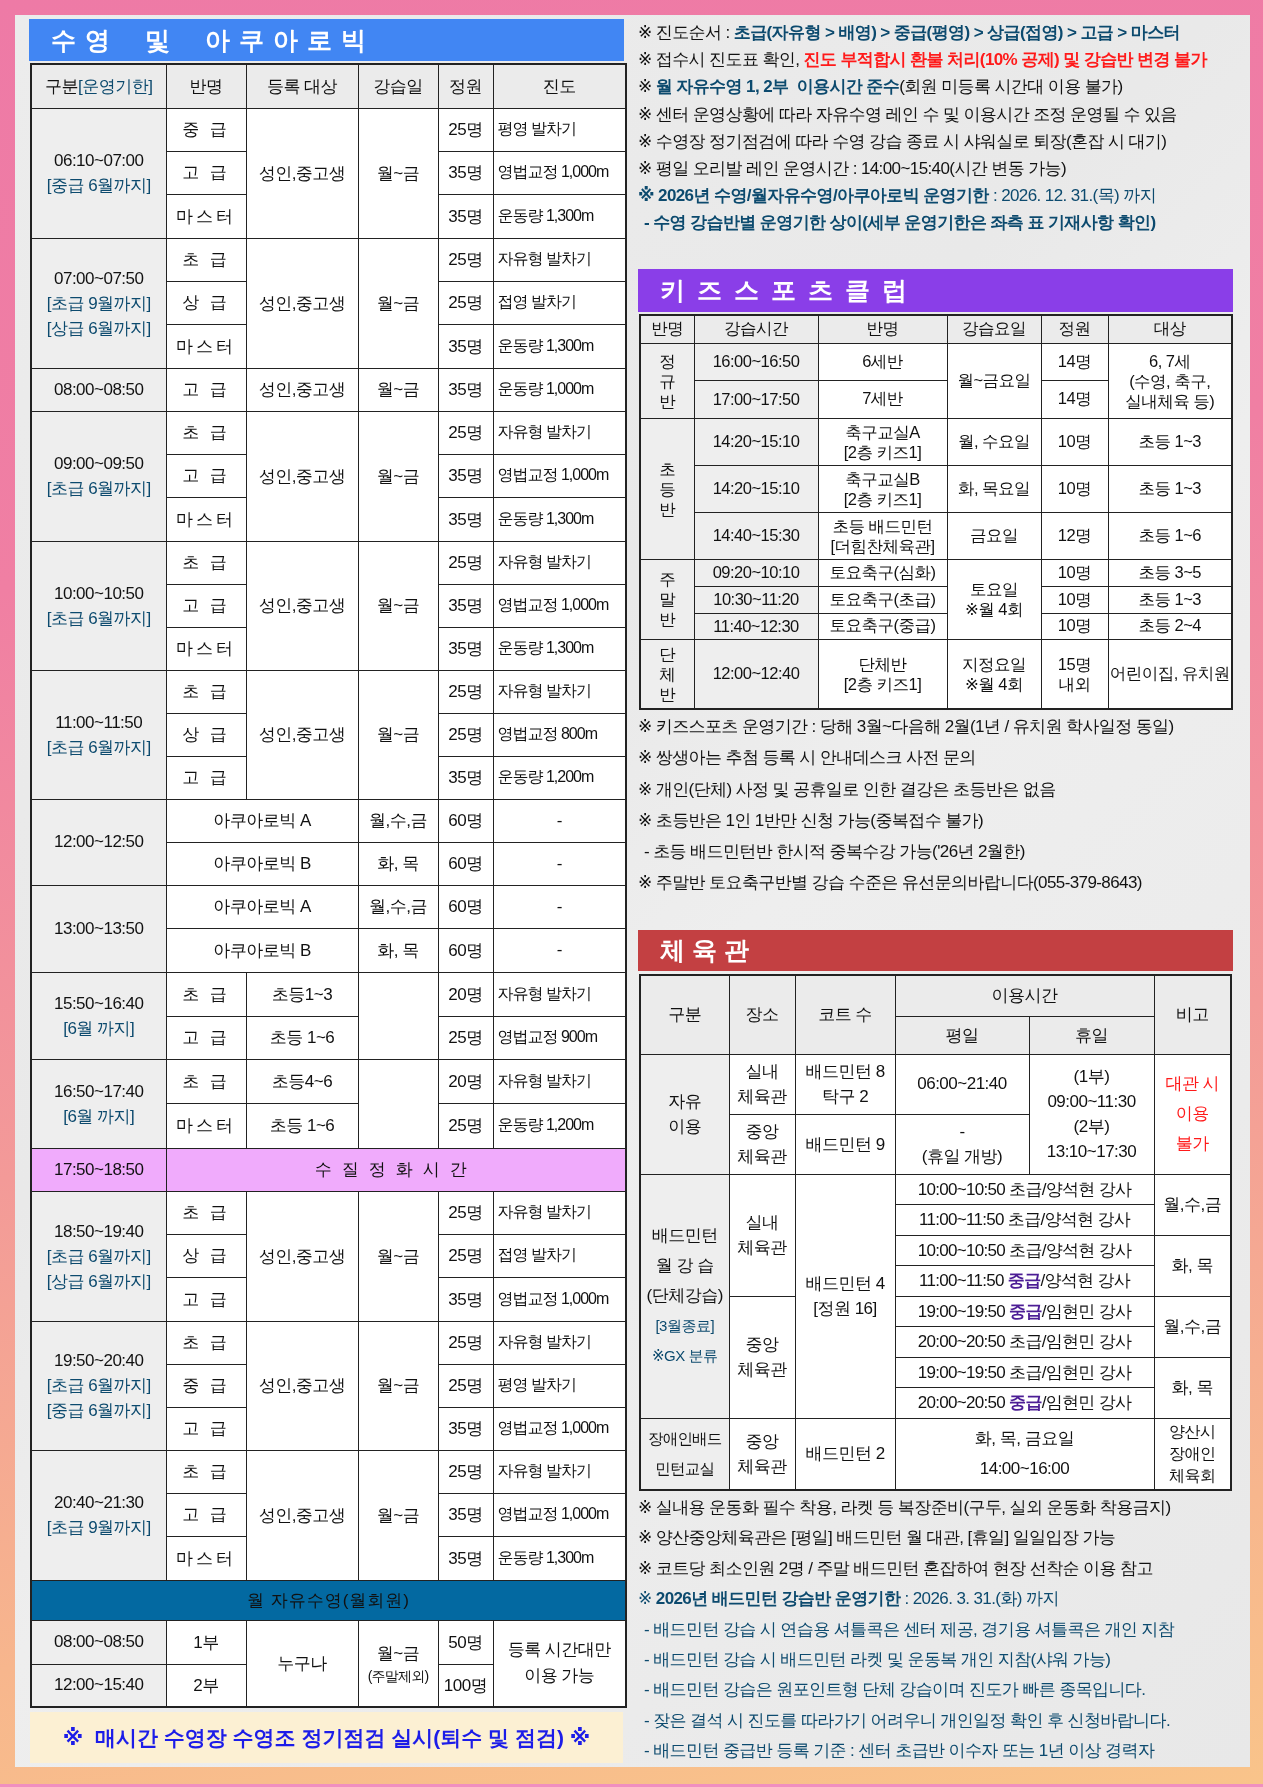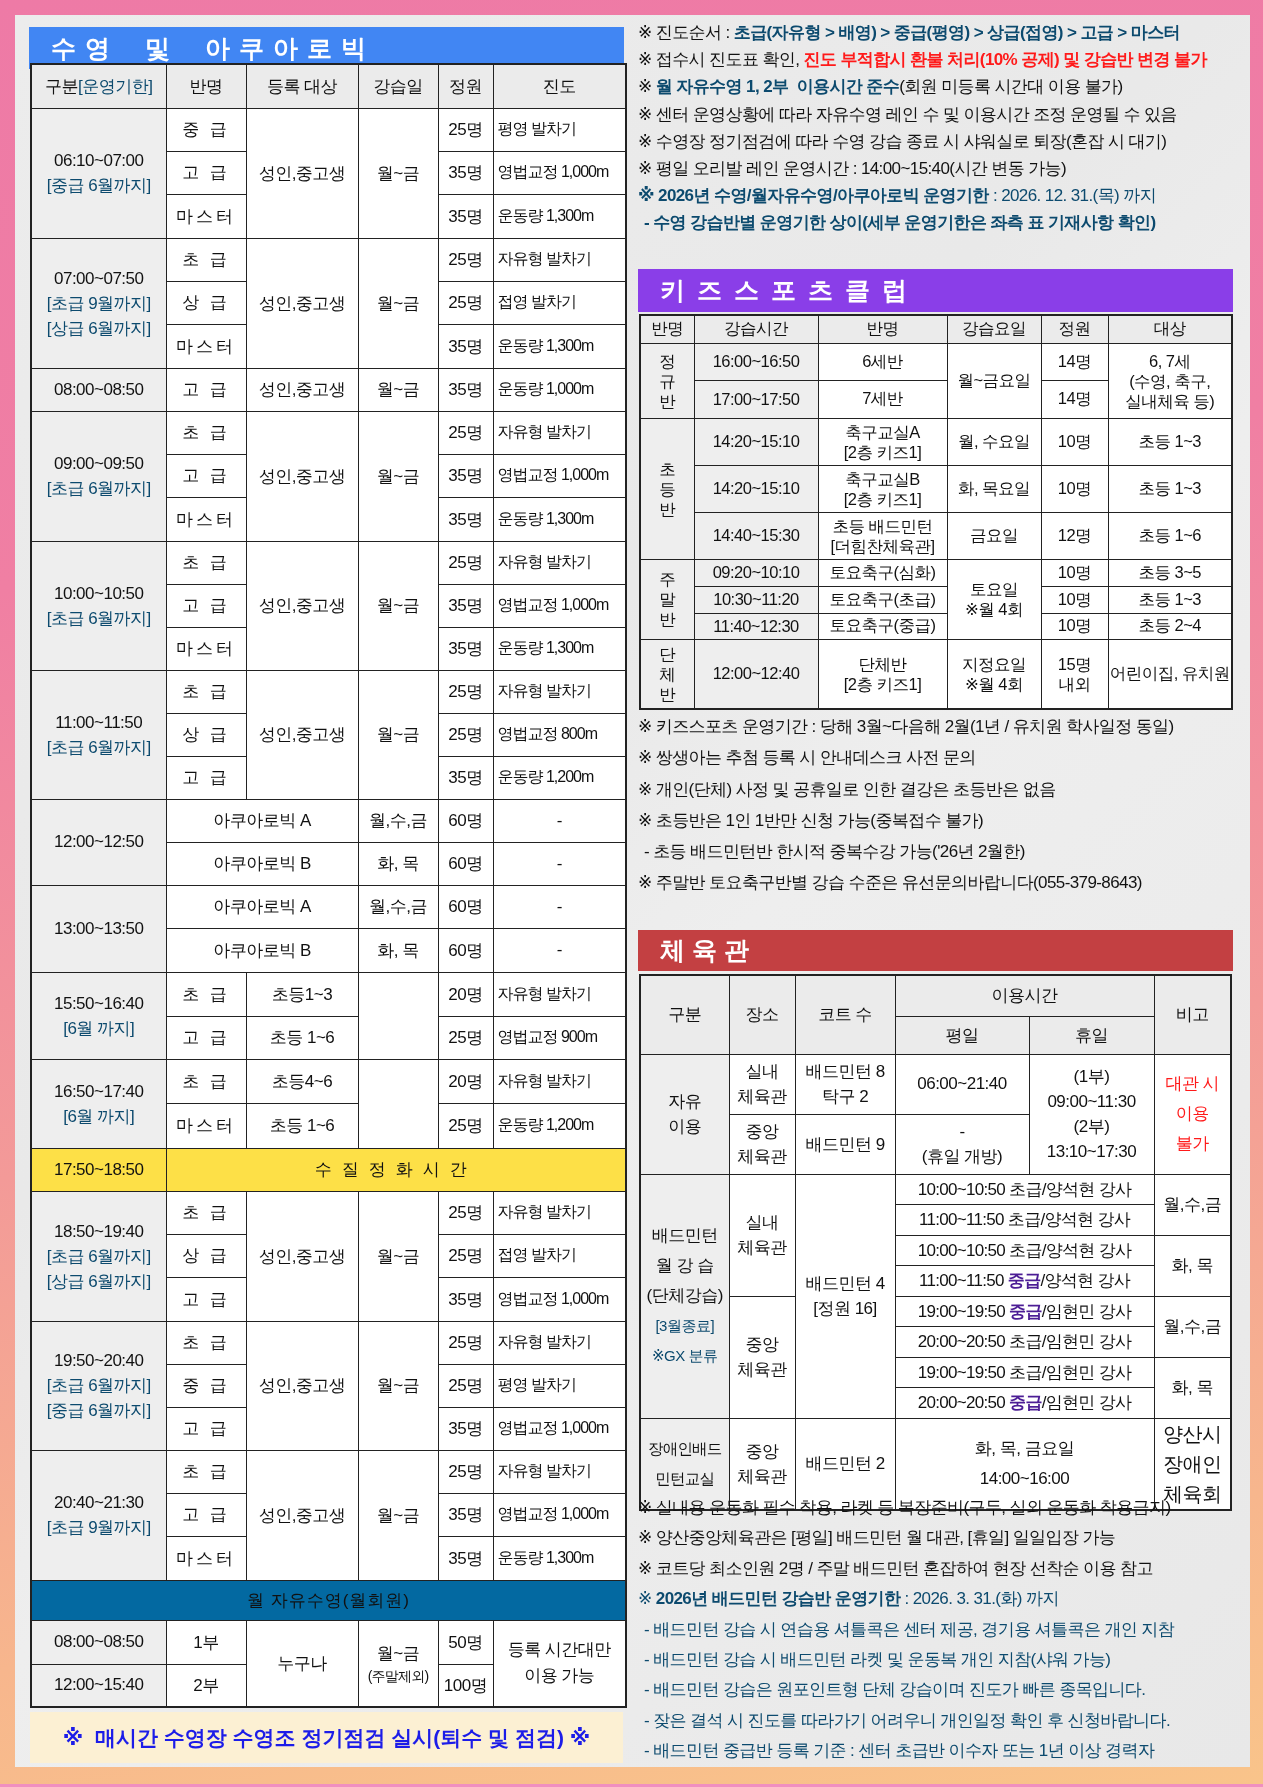--- a/index.html
+++ b/index.html
@@ -13,40 +13,40 @@
   .bottom-line { position: absolute; left: 0; right: 0; bottom: 0; height: 3px; background: #f08fc0; }
   .panel {
     position: absolute; left: 15px; top: 15px; width: 1235px; height: 1752px;
     background: linear-gradient(135deg, #ececec 0%, #e9e9e9 40%, #eeeeee 55%, #e8e8e8 100%);
   }
 
   .section-header {
     position: absolute; color: #fff; font-weight: bold; font-size: 25px;
     display: flex; align-items: center; white-space: nowrap;
   }
-  .swim-header { left: 29px; top: 27px; width: 595px; height: 42px; background: #4186f3; padding-left: 22px; letter-spacing: 9px; word-spacing: 10px; }
+  .swim-header { left: 29px; top: 19px; width: 595px; height: 42px; background: #4186f3; padding-left: 22px; letter-spacing: 9px; word-spacing: 10px; }
   .kids-header { left: 638px; top: 269px; width: 595px; height: 43px; background: #8a3ee8; padding-left: 22px; letter-spacing: 12px; }
   .gym-header  { left: 638px; top: 930px; width: 595px; height: 41px; background: #c34042; padding-left: 22px; letter-spacing: 7px; }
 
   table { border-collapse: collapse; table-layout: fixed; position: absolute; background: #fff; }
   td { border: 1.5px solid #222; text-align: center; vertical-align: middle; padding: 0; white-space: nowrap; overflow: hidden; }
   .gray { background: #eeeeee; }
   .hdr  { background: #ebebeb; }
   .blue { color: #0c4a6e; }
   .red  { color: #ff1a1a; }
   .bold { font-weight: bold; }
   .pre  { white-space: pre-line; }
 
   
   .swim-table { left: 30px; top: 63px; width: 595px; font-size: 17px; letter-spacing: -0.5px; border: 2px solid #222; }
   .swim-table td.prog { text-align: left; padding-left: 4px; font-size: 16px; letter-spacing: -1px; }
   .swim-table td.cls { letter-spacing: 3px; }
   .swim-table td.time-cell div { line-height: 25px; }
   .swim-table td.time-cell .blue { font-size: 17px; }
-  .purify { background: #fde047; letter-spacing: 10px !important; }
+  .purify { background: #f0abfc; letter-spacing: 10px !important; }
   .free-title { background: #0369a1; letter-spacing: 1px; }
   .small { font-size: 14px; letter-spacing: -0.8px; }
 
   .banner {
     position: absolute; left: 30px; top: 1712px; width: 593px; height: 51px;
     background: #fcf0d3; color: #1c1ce8; font-weight: bold; font-size: 21px;
     display: flex; align-items: center; justify-content: center; white-space: pre;
   }
 
   
@@ -596,21 +596,21 @@
   </tr>
 
   <tr style="height:72px">
     <td class="gray pre" style="line-height:30px;font-size:15.5px;letter-spacing:-0.8px">장애인배드
 민턴교실</td>
     <td class="pre mline">중앙
 체육관</td>
     <td>배드민턴 2</td>
     <td colspan="2" class="pre" style="line-height:30px">화, 목, 금요일
 14:00~16:00</td>
-    <td class="pre" style="line-height:30px;font-size:20px">양산시
+    <td class="pre" style="line-height:22px;font-size:16px">양산시
 장애인
 체육회</td>
   </tr>
 </tbody>
   </table>
 
 <div class="notes notes-gym" style="top:1493px">
   <div class="line">※ 실내용 운동화 필수 착용, 라켓 등 복장준비(구두, 실외 운동화 착용금지)</div>
   <div class="line">※ 양산중앙체육관은 [평일] 배드민턴 월 대관, [휴일] 일일입장 가능</div>
   <div class="line">※ 코트당 최소인원 2명 / 주말 배드민턴 혼잡하여 현장 선착순 이용 참고</div>

